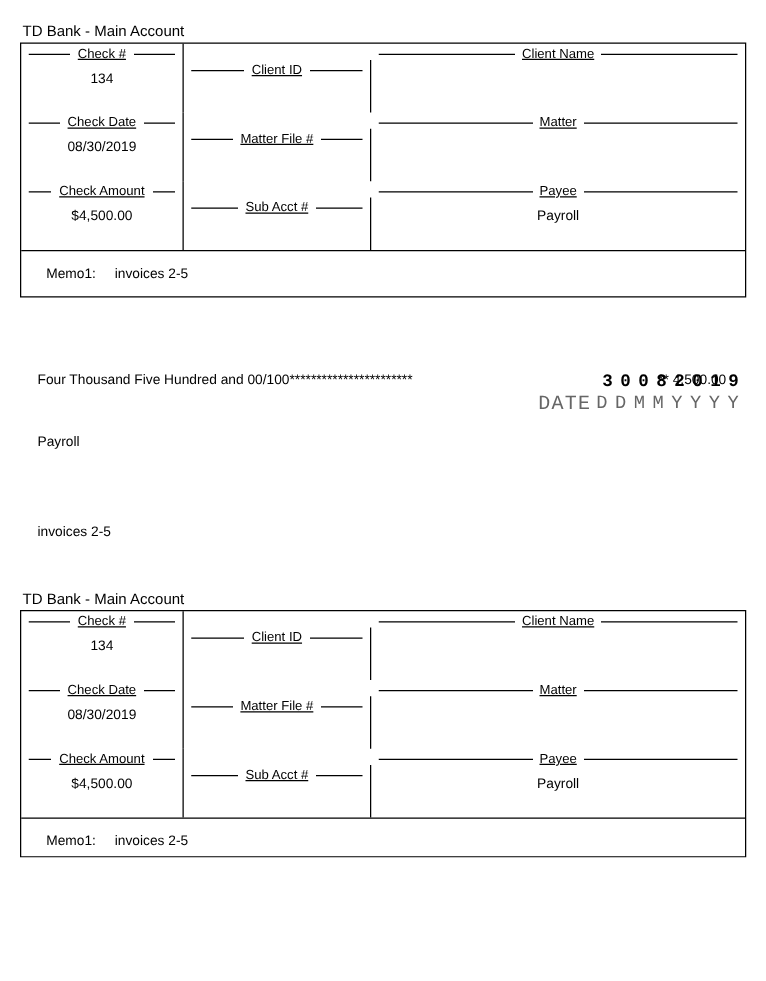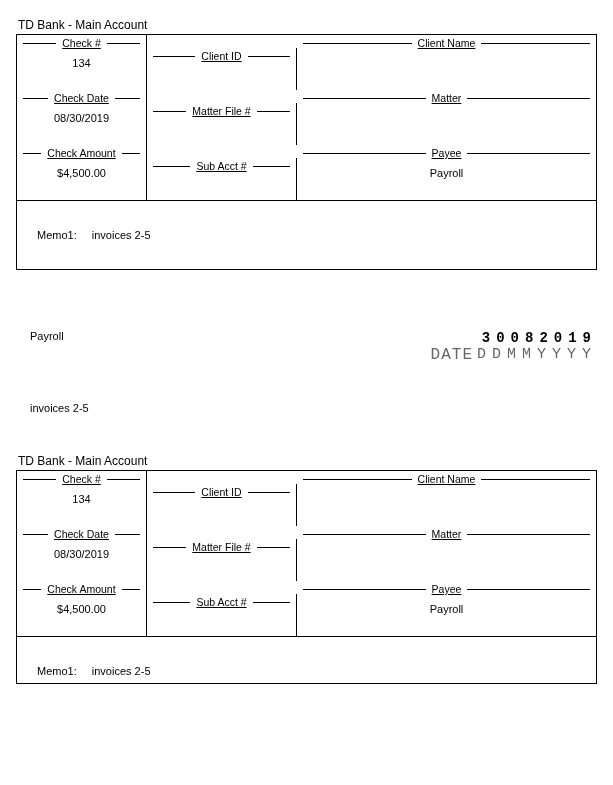--- a/index.html
+++ b/index.html
@@ -50,21 +50,21 @@
     text-align: center;
   }
   .val {
     text-align: center;
     padding: 8px 0 10px 0;
     min-height: 28px;
     font-size: 11px;
   }
   .memo-row {
     border-top: 1px solid #000;
-    padding: 28px 20px;
+    padding: 12px 20px;
     font-size: 11px;
   }
   .memo-row .lbl { display:inline-block; margin-right:12px; }
 
   
   .check-body {
     margin: 60px 16px 40px 30px;
     position: relative;
     font-size: 11px;
   }
@@ -177,20 +177,24 @@
   </div>
 </div>
 
 <div class="check-body">
   <div class="date-block">
     <div class="date-digits">30082019</div>
     <div>
       <span class="date-word">DATE</span><span class="date-labels">DDMMYYYY</span>
     </div>
   </div>
+  <div class="amount-words">
+    <span>Four Thousand Five Hundred and 00/100***********************</span>
+    <span class="amount-num">** 4,500.00</span>
+  </div>
   <div class="payee-line">Payroll</div>
   <div class="memo-line">invoices 2-5</div>
 </div>
 
 <div class="stub">
   <div class="acct-title">TD Bank - Main Account</div>
   <div class="grid">
     <div class="row">
       <div class="cell small">
         <fieldset class="hdr">

